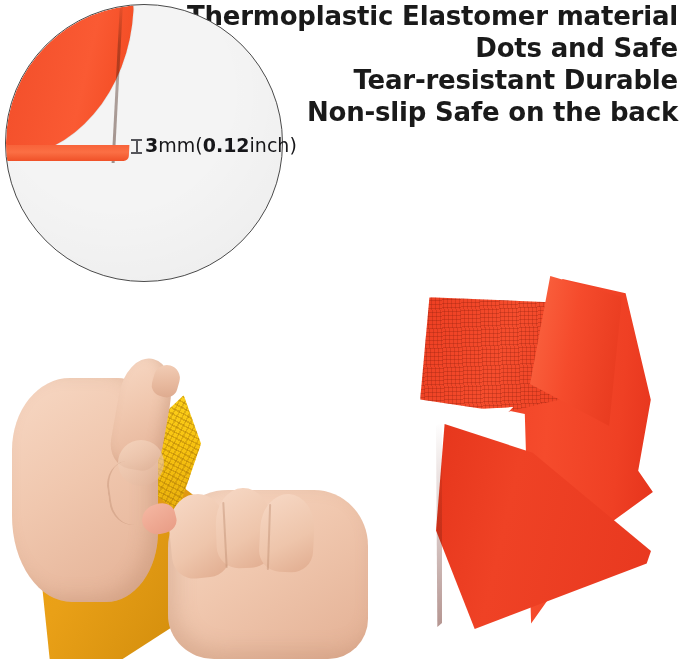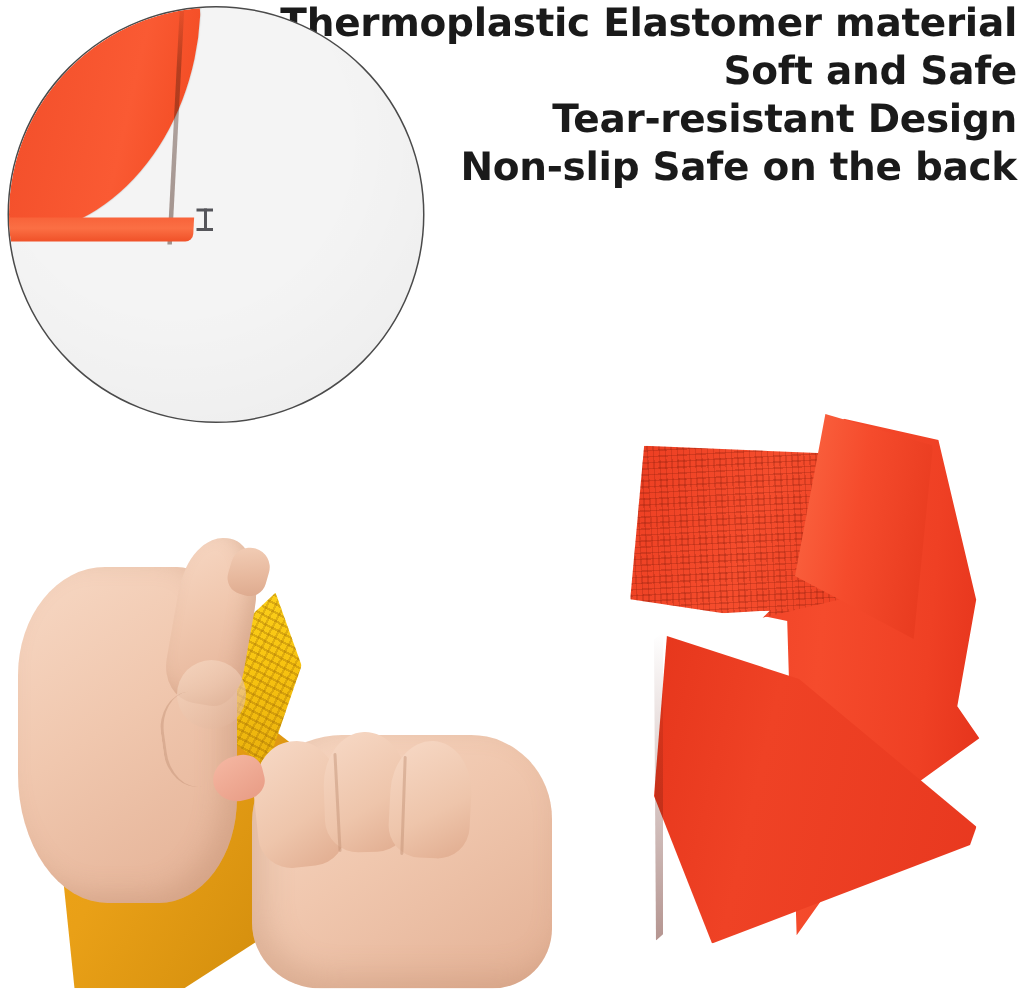--- a/index.html
+++ b/index.html
@@ -289,40 +289,41 @@
     transform: rotate(-14deg);
   }
 </style>
 </head>
 <body>
 
 <div id="page">
 
   <div class="feature-text">
     <div class="feature-line">Thermoplastic Elastomer material</div>
-    <div class="feature-line">Soft and Safe</div>
-    <div class="feature-line">Tear-resistant Design</div>
+    <div class="feature-line">Dots and Safe</div>
+    <div class="feature-line">Tear-resistant Durable</div>
     <div class="feature-line">Non-slip Safe on the back</div>
   </div>
 
   <div class="inset-circle">
     <div class="inset-clip">
       <div class="mat-wedge"></div>
       <div class="mat-wedge-edge"></div>
       <div class="mat-wedge-face"></div>
     </div>
     <div class="inset-shade"></div>
   </div>
 
   <div class="dim-marker">
     <div class="serif-top"></div>
     <div class="stem"></div>
     <div class="serif-bot"></div>
   </div>
 
+  <div class="dim-label"><span class="num">3</span><span class="unit">mm</span><span class="unit">(</span><span class="num">0.12</span><span class="unit">inch</span><span class="unit">)</span></div>
 
   <div class="red-mat">
     <div class="rm-body"></div>
     <div class="rm-flap"></div>
     <div class="rm-fold"></div>
     <div class="rm-notch"></div>
     <div class="rm-tail"></div>
     <div class="rm-shadow-edge"></div>
   </div>
 

